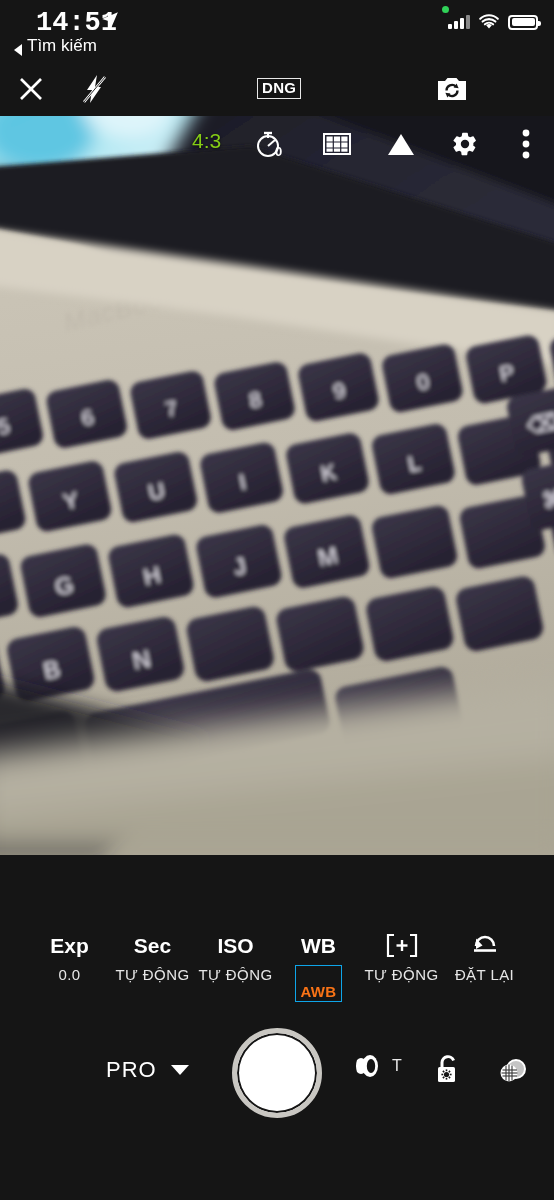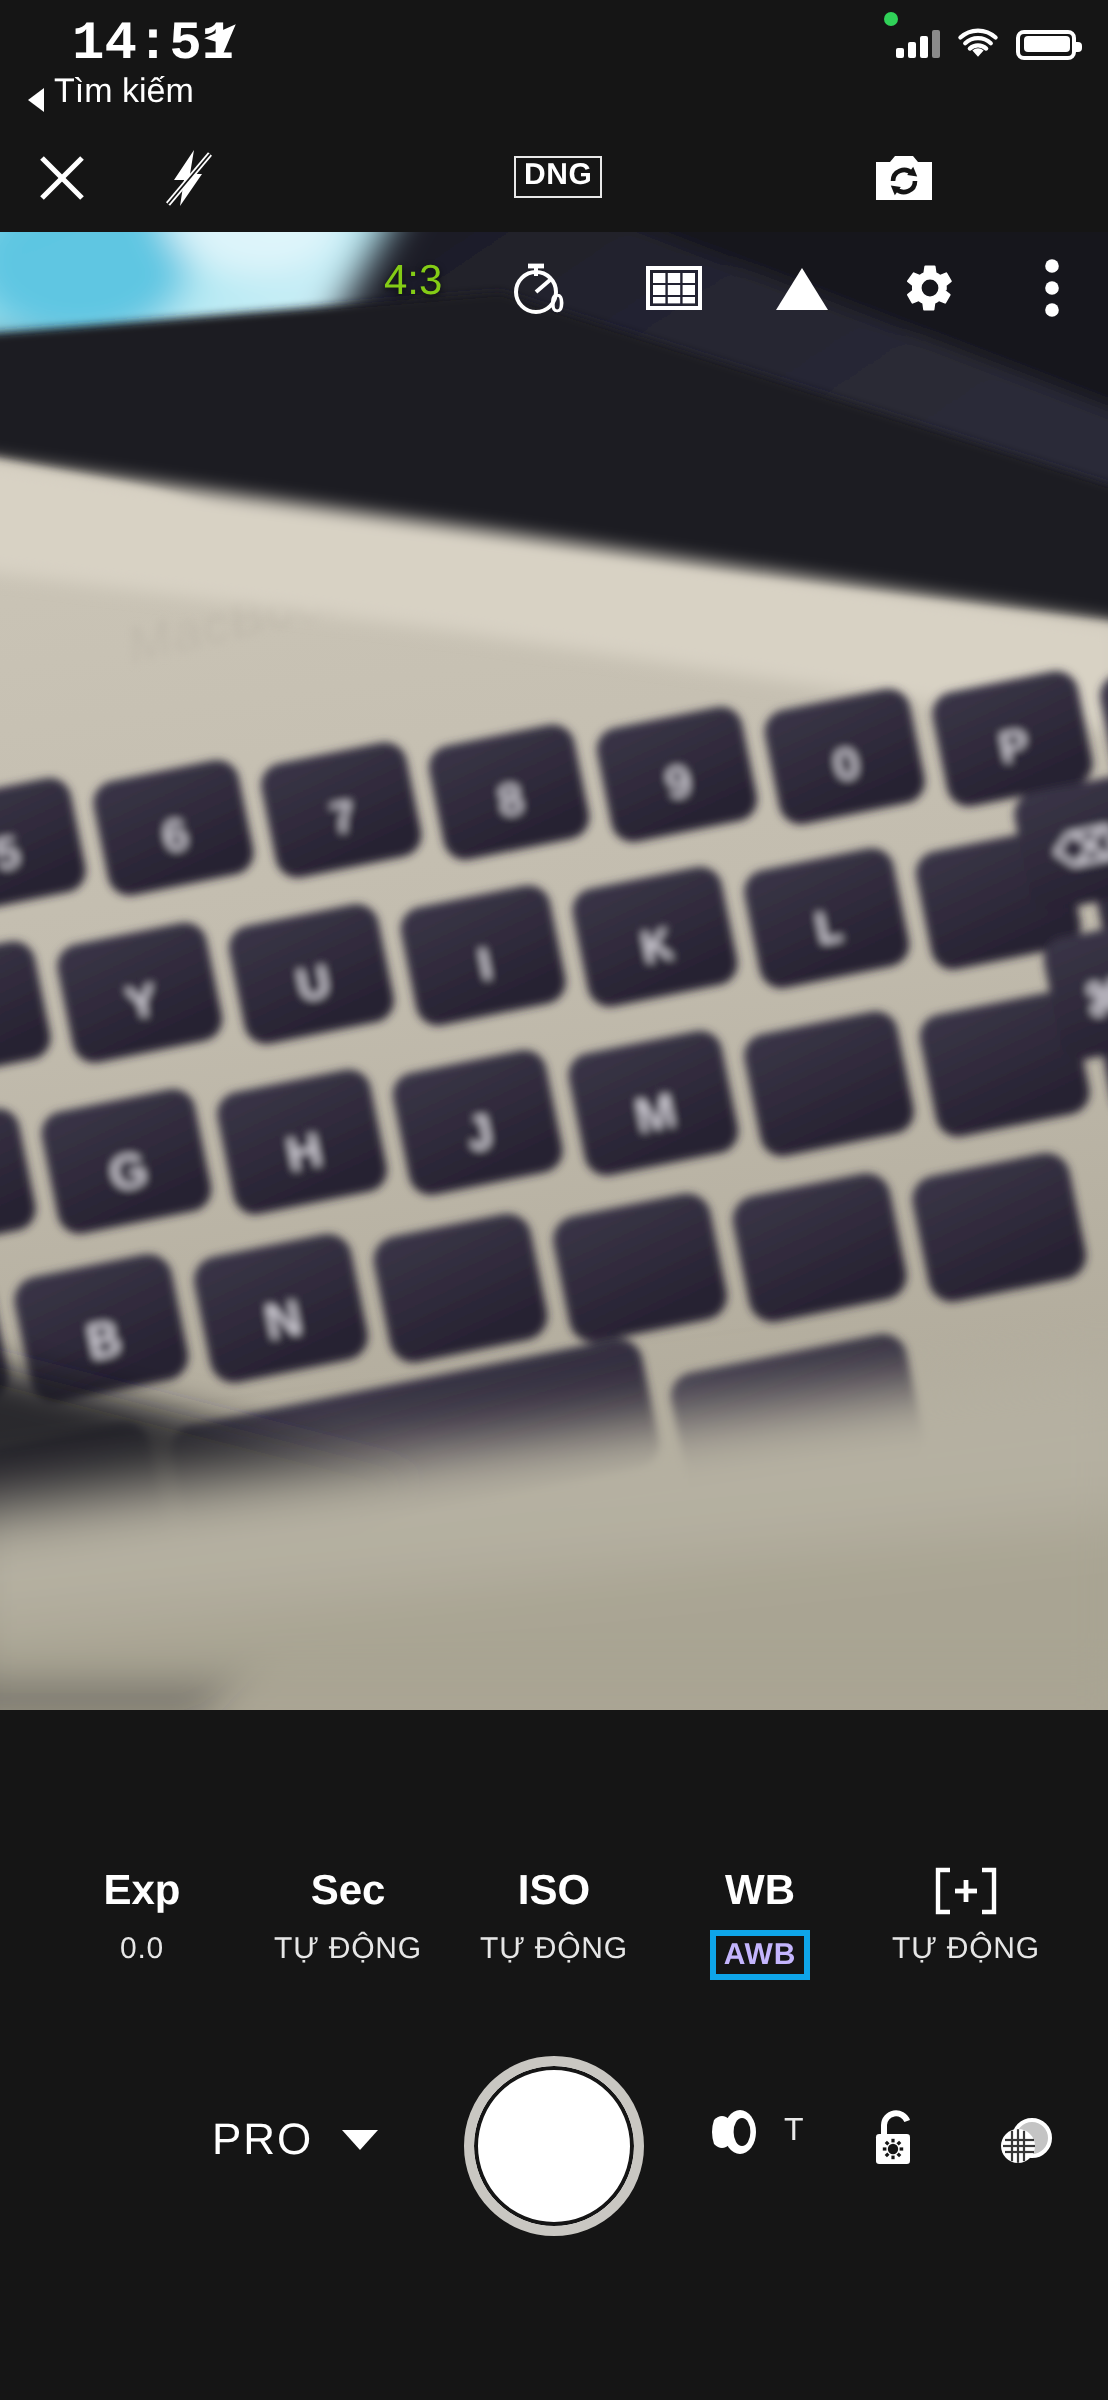--- a/index.html
+++ b/index.html
@@ -242,24 +242,24 @@
   .procell .val {
     color: #e6e6e6;
     font-size: 15px;
     letter-spacing: 0.4px;
     height: 18px;
     display: flex;
     align-items: center;
     justify-content: center;
   }
   .procell .val.boxed {
-    border: 3px solid #0ea5e9;
-    padding: 0px 4px 1px 4px;
+    border: 1px solid #0ea5e9;
+    padding: 16px 4px 1px 4px;
     font-weight: bold;
-    color: #c4b5fd;
+    color: #f97316;
   }
 
   .focusbr {
     position: relative;
     width: 34px; height: 25px;
     display: flex; align-items: center; justify-content: center;
   }
 
   
   .shutterrow {
@@ -677,20 +677,32 @@
               <path d="M9 2 H3 V23 H9" fill="none" stroke="#fff" stroke-width="2.2"></path>
               <path d="M25 2 H31 V23 H25" fill="none" stroke="#fff" stroke-width="2.2"></path>
               <line x1="17" y1="7" x2="17" y2="18" stroke="#fff" stroke-width="2.4"></line>
               <line x1="11.5" y1="12.5" x2="22.5" y2="12.5" stroke="#fff" stroke-width="2.4"></line>
             </svg>
           </span>
         </div>
         <div class="val">TỰ ĐỘNG</div>
       </div>
 
+      <div class="procell">
+        <div class="top">
+          <span class="focusbr">
+            <svg width="34" height="25" viewBox="0 0 34 25">
+              <path d="M8 13 a9 9 0 0 1 18 0" fill="none" stroke="#fff" stroke-width="2.6"></path>
+              <polygon points="8,5.5 8,16 14.5,12.5" fill="#fff"></polygon>
+              <line x1="6" y1="17.5" x2="28" y2="17.5" stroke="#fff" stroke-width="2.6"></line>
+            </svg>
+          </span>
+        </div>
+        <div class="val">ĐẶT LẠI</div>
+      </div>
     </div>
 
     <div class="shutterrow">
 
       <div class="pro-sel">
         <span class="lbl">PRO</span>
         <span class="chev"></span>
       </div>
 
       <div class="shutter">

